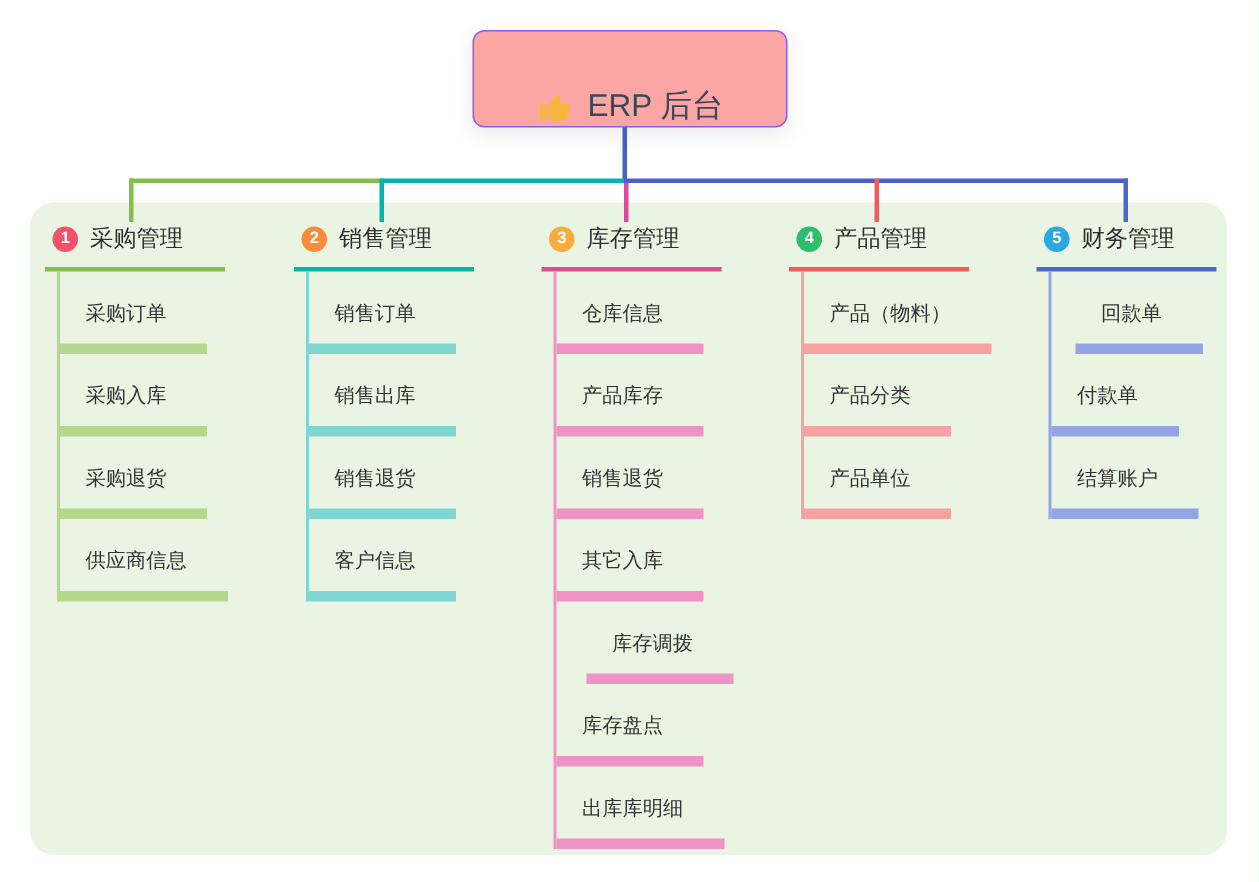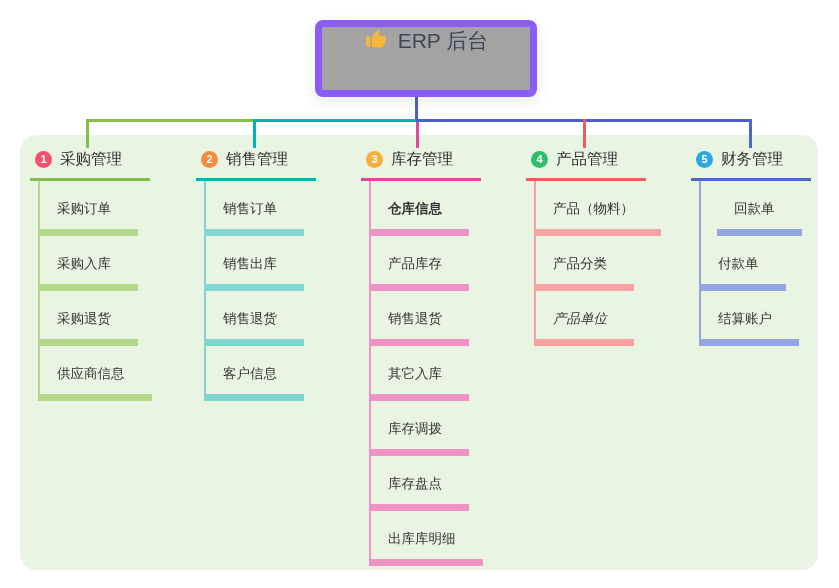--- a/index.html
+++ b/index.html
@@ -9,23 +9,23 @@
     font-family:"Liberation Sans","DejaVu Sans",sans-serif;
     color:#333;
   }
   .stage{position:absolute;inset:0;}
   .panel{
     position:absolute;left:20px;top:135px;width:798px;height:435px;
     background:#e9f5e2;border-radius:16px;
   }
   .root-card{
     position:absolute;left:315px;top:20px;width:208px;height:63px;
-    background:#a3a3a3;border:7px solid #8b5cf6;border-radius:8px;
+    background:#fca5a5;border:1px solid #8b5cf6;border-radius:8px;
     box-shadow:0 5px 14px rgba(60,70,90,.10);
-    display:flex;align-items:flex-start;justify-content:center;gap:10px;
+    display:flex;align-items:flex-end;justify-content:center;gap:10px;
     font-size:21px;font-weight:500;color:#3c4858;z-index:3;
   }
   .root-card svg{width:24px;height:24px;flex:0 0 auto;}
   .line{position:absolute;z-index:1;}
   .vline{width:3px;}
   .hline{height:3px;}
   .branch{position:absolute;top:147px;z-index:2;}
   .branch-title{
     box-sizing:border-box;width:120px;
     display:flex;align-items:center;gap:8px;
@@ -96,39 +96,39 @@
           <div class="child" style="border-bottom-color: rgb(127, 213, 209);">客户信息</div>
         </div>
   </div>
 
   <div class="branch" style="left: 361px;">
     <div class="branch-title" style="border-bottom-color: rgb(220, 74, 157);">
       <span class="badge" style="background: rgb(248, 173, 61);">3</span>
       <span class="branch-label">库存管理</span>
     </div>
     <div class="children" style="border-left-color: rgb(239, 146, 197);">
-          <div class="child" style="border-bottom-color: rgb(239, 146, 197); font-weight: bold;">仓库信息</div>
+          <div class="child" style="border-bottom-color: rgb(239, 146, 197);">仓库信息</div>
           <div class="child" style="border-bottom-color: rgb(239, 146, 197);">产品库存</div>
           <div class="child" style="border-bottom-color: rgb(239, 146, 197);">销售退货</div>
           <div class="child" style="border-bottom-color: rgb(239, 146, 197);">其它入库</div>
-          <div class="child" style="border-bottom-color: rgb(239, 146, 197);">库存调拨</div>
+          <div class="child" style="border-bottom-color: rgb(239, 146, 197); margin-left: 20px;">库存调拨</div>
           <div class="child" style="border-bottom-color: rgb(239, 146, 197);">库存盘点</div>
           <div class="child" style="border-bottom-color: rgb(239, 146, 197);">出库库明细</div>
         </div>
   </div>
 
   <div class="branch" style="left: 526px;">
     <div class="branch-title" style="border-bottom-color: rgb(242, 91, 91);">
       <span class="badge" style="background: rgb(46, 189, 107);">4</span>
       <span class="branch-label">产品管理</span>
     </div>
     <div class="children" style="border-left-color: rgb(247, 162, 162);">
           <div class="child" style="border-bottom-color: rgb(247, 162, 162);">产品（物料）</div>
           <div class="child" style="border-bottom-color: rgb(247, 162, 162);">产品分类</div>
-          <div class="child" style="border-bottom-color: rgb(247, 162, 162); font-style: italic;">产品单位</div>
+          <div class="child" style="border-bottom-color: rgb(247, 162, 162);">产品单位</div>
         </div>
   </div>
 
   <div class="branch" style="left: 691px;">
     <div class="branch-title" style="border-bottom-color: rgb(74, 104, 200);">
       <span class="badge" style="background: rgb(42, 168, 224);">5</span>
       <span class="branch-label">财务管理</span>
     </div>
     <div class="children" style="border-left-color: rgb(147, 166, 227);">
           <div class="child" style="border-bottom-color: rgb(147, 166, 227); margin-left: 16px;">回款单</div>

